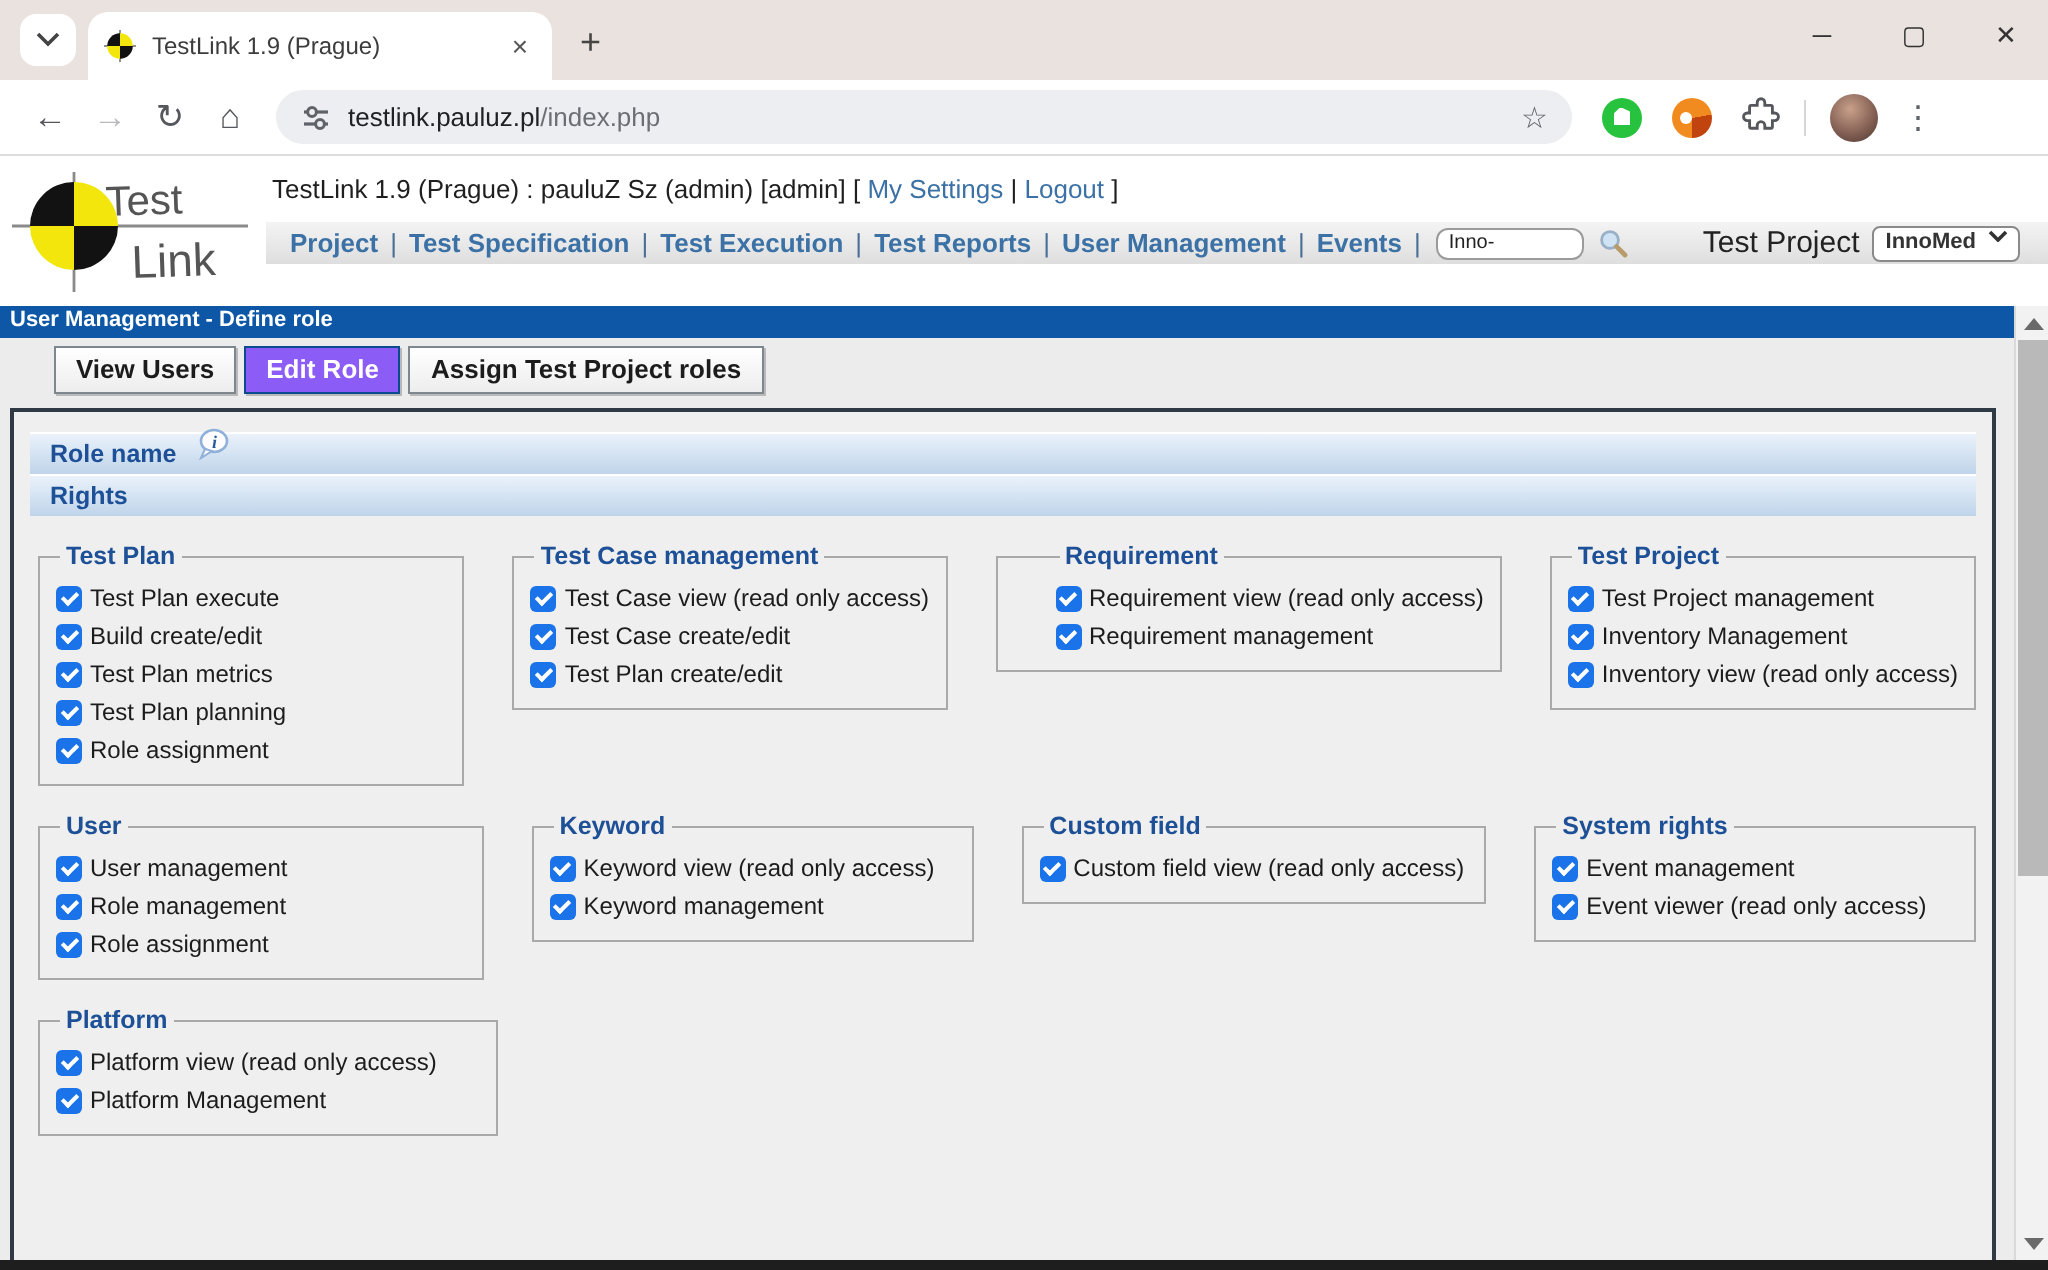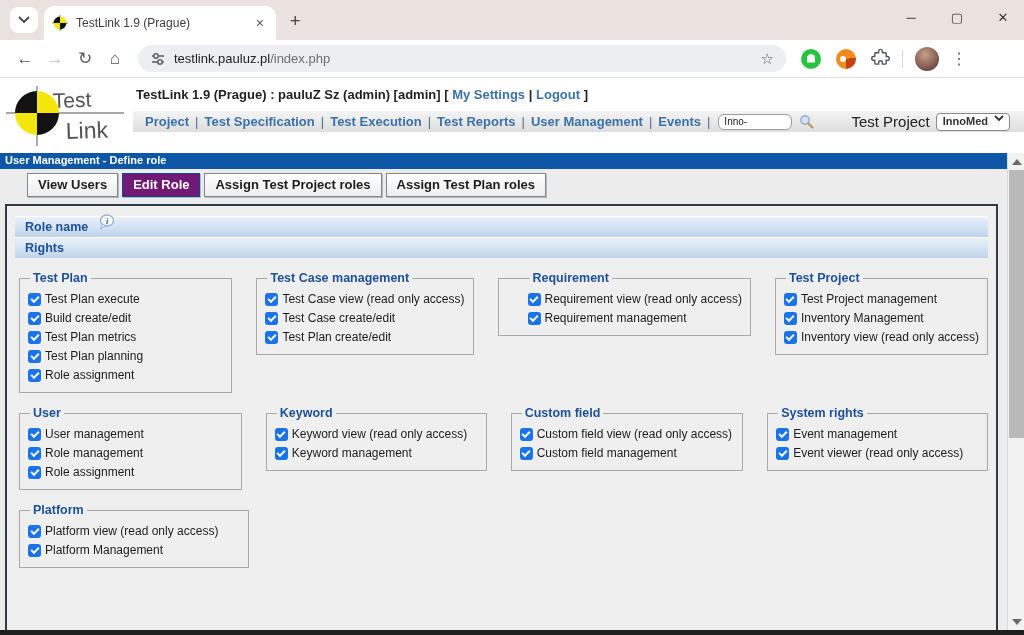--- a/index.html
+++ b/index.html
@@ -34,40 +34,40 @@
   .ext-orange::after { content:""; position:absolute; left:4px; top:7px; width:6px; height:6px; background:#fff; border-radius:50%; }
   .puzzle { margin-left:15px; color:#54575b; }
   .tb-sep { width:1px; height:18px; background:#d4d6d8; margin-left:12px; }
   .avatar { width:24px; height:24px; border-radius:50%; margin-left:12px;
     background:radial-gradient(circle at 42% 32%, #c9a08a, #7d5a4f 62%, #4a372f); }
   .kebab { margin-left:12px; font-size:16px; color:#5f6368; letter-spacing:0; }
 
   
   .tl-header { height:75px; background:#fff; position:relative; }
   .tl-logo { position:absolute; left:6px; top:4px; }
-  .tl-session { margin-left:136px; padding-top:9px; font-size:13px; font-weight:bold; color:#1f1f1f; }
+  .tl-session { margin-left:136px; padding-top:9px; font-size:13px; font-weight:normal; color:#1f1f1f; }
   .tl-link { color:#3b71a5; }
   .tl-nav { margin-left:133px; margin-top:9px; height:21px; background:linear-gradient(#f4f4f4,#dedede);
     display:flex; align-items:center; font-size:13px; padding:0 10px 0 6px; }
   .nav-link { color:#3b71a5; font-weight:bold; margin:0 6px; white-space:nowrap; }
   .nav-sep { color:#4a6f96; }
   .nav-search { width:74px; height:16px; font-size:10px; border:1px solid #9a9a9a; border-radius:6px;
     padding:0 5px; margin-left:8px; color:#222; font-family:"Liberation Sans",sans-serif; }
   .magnifier { margin-left:7px; display:flex; }
   .tp-label { margin-left:auto; font-size:15px; color:#222; }
   .tp-select { margin-left:6px; margin-right:4px; border:1px solid #8a8a8a; border-radius:4px; background:#fff;
     font-size:11px; font-weight:bold; color:#333; padding:1px 5px 2px 6px; display:flex; align-items:flex-start; gap:6px; height:18px; }
 
   
   .content { position:relative; height:482px; background:#ececec; overflow:hidden; }
   .bluebar { height:16px; background:#0d57a6; color:#fff; font-size:11px; font-weight:bold; padding:1px 0 0 5px; }
   .tabs { display:flex; align-items:flex-end; gap:4px; padding:3px 0 0 27px; height:28px; }
   .tab { border:1px solid #7e868e; background:linear-gradient(#ffffff,#ededed); padding:3px 10px 4px;
     font-weight:bold; font-size:13px; color:#1c1c1c; box-shadow:1px 1px 0 #b9b9b9; }
-  .tab.active { background:#701a75; color:#fff; border-color:#0a4a8f; }
+  .tab.active { background:#8b5cf6; color:#fff; border-color:#0a4a8f; }
 
   .panel { margin:7px 26px 0 5px; border:2px solid #2f3a44; background:#efefef; height:470px; padding:10px 8px 0; }
   .section-bar { height:21px; background:linear-gradient(#eaf2fb,#bfd4ea); border-top:1px solid #fff;
     display:flex; align-items:center; padding-left:10px; }
   .section-title { color:#1d5096; font-weight:bold; font-size:12.5px; }
   .info-icon { margin-left:10px; margin-top:-6px; }
   .role-input { display:block; width:322px; height:18px; margin:10px 0 11px 6px; border:1px solid #8a8a8a;
     border-radius:3px; font-size:12px; padding:0 4px; color:#111; font-family:"Liberation Sans",sans-serif; background:#fff; }
 
   .fs-row { display:flex; align-items:flex-start; gap:24px; margin:13px 0 0 4px; }
@@ -193,21 +193,20 @@
     </span>
   </div>
 </div>
 
 <div class="content">
   <div class="bluebar">User Management - Define role</div>
   <div class="tabs" id="tabs">
       <div class="tab">View Users</div>
       <div class="tab active">Edit Role</div>
       <div class="tab">Assign Test Project roles</div>
-      <div class="tab">Assign Test Plan roles</div>
     </div>
 
   <div class="panel">
     <div class="section-bar">
       <span class="section-title">Role name</span>
       <span class="info-icon">
         <svg width="17" height="16" viewBox="0 0 17 16">
             <ellipse cx="9" cy="6.5" rx="6.5" ry="5.5" fill="#fdfdff" stroke="#8fb0d8" stroke-width="1.3"></ellipse>
             <path d="M4.5 10.5 L2.5 15 L8 11.5 Z" fill="#fdfdff" stroke="#8fb0d8" stroke-width="1"></path>
             <text x="8" y="10" font-size="9" font-weight="bold" font-style="italic" fill="#2a5c9c" font-family="Liberation Serif, serif">i</text>
@@ -310,24 +309,20 @@
               <span class="cb"></span>
               <span class="cb-label">Keyword management</span>
             </label>
           </fieldset>
           <fieldset style="width: 240px;">
             <legend>Custom field</legend>
             <label class="cb-item">
               <span class="cb"></span>
               <span class="cb-label">Custom field view (read only access)</span>
             </label>
-            <label class="cb-item">
-              <span class="cb"></span>
-              <span class="cb-label">Custom field management</span>
-            </label>
           </fieldset>
           <fieldset style="width: 228px;">
             <legend>System rights</legend>
             <label class="cb-item">
               <span class="cb"></span>
               <span class="cb-label">Event management</span>
             </label>
             <label class="cb-item">
               <span class="cb"></span>
               <span class="cb-label">Event viewer (read only access)</span>

